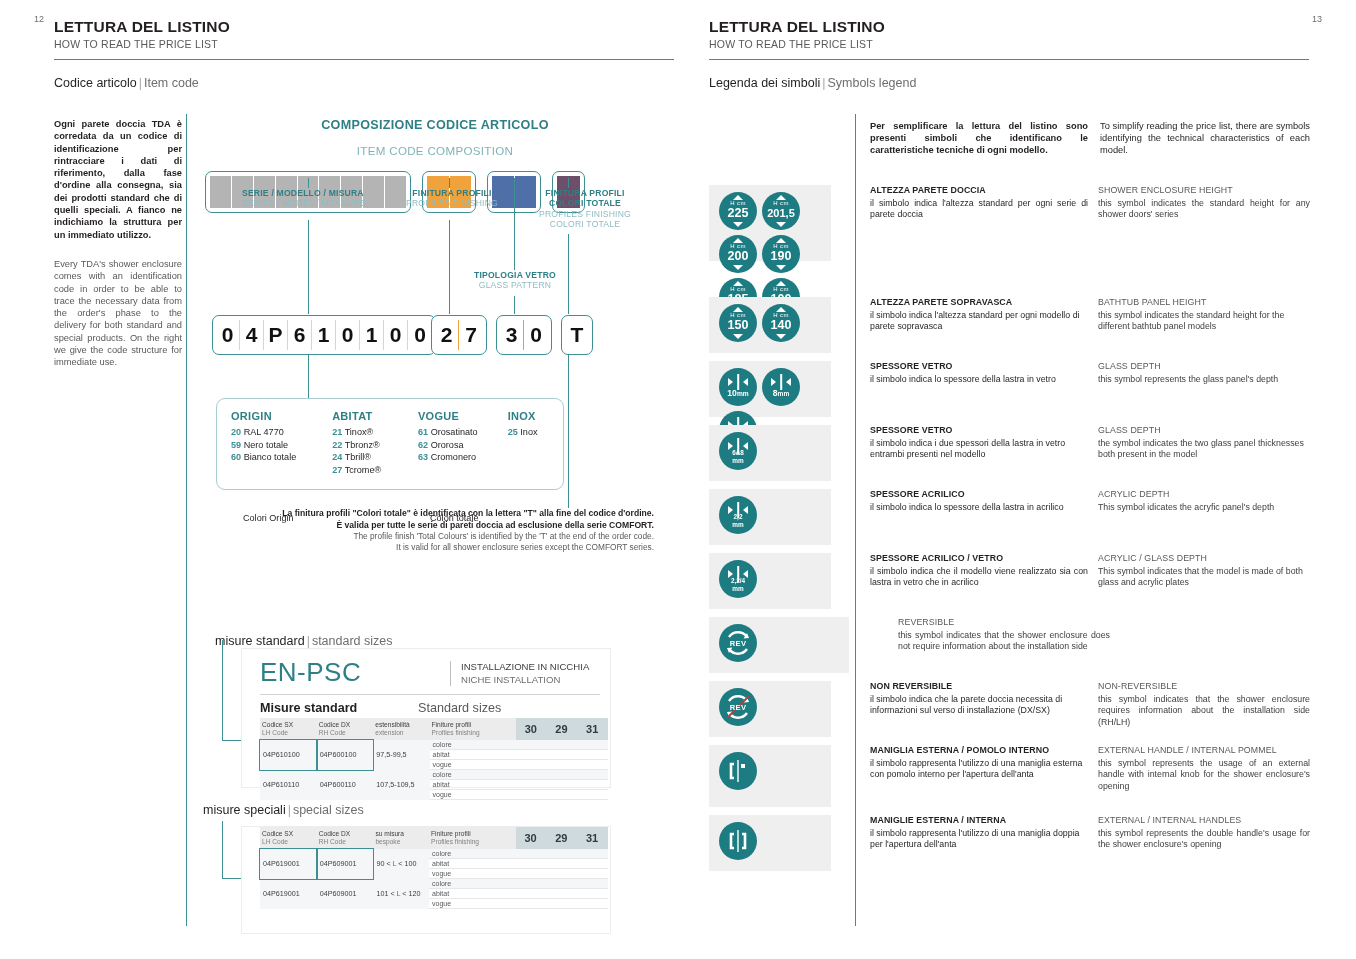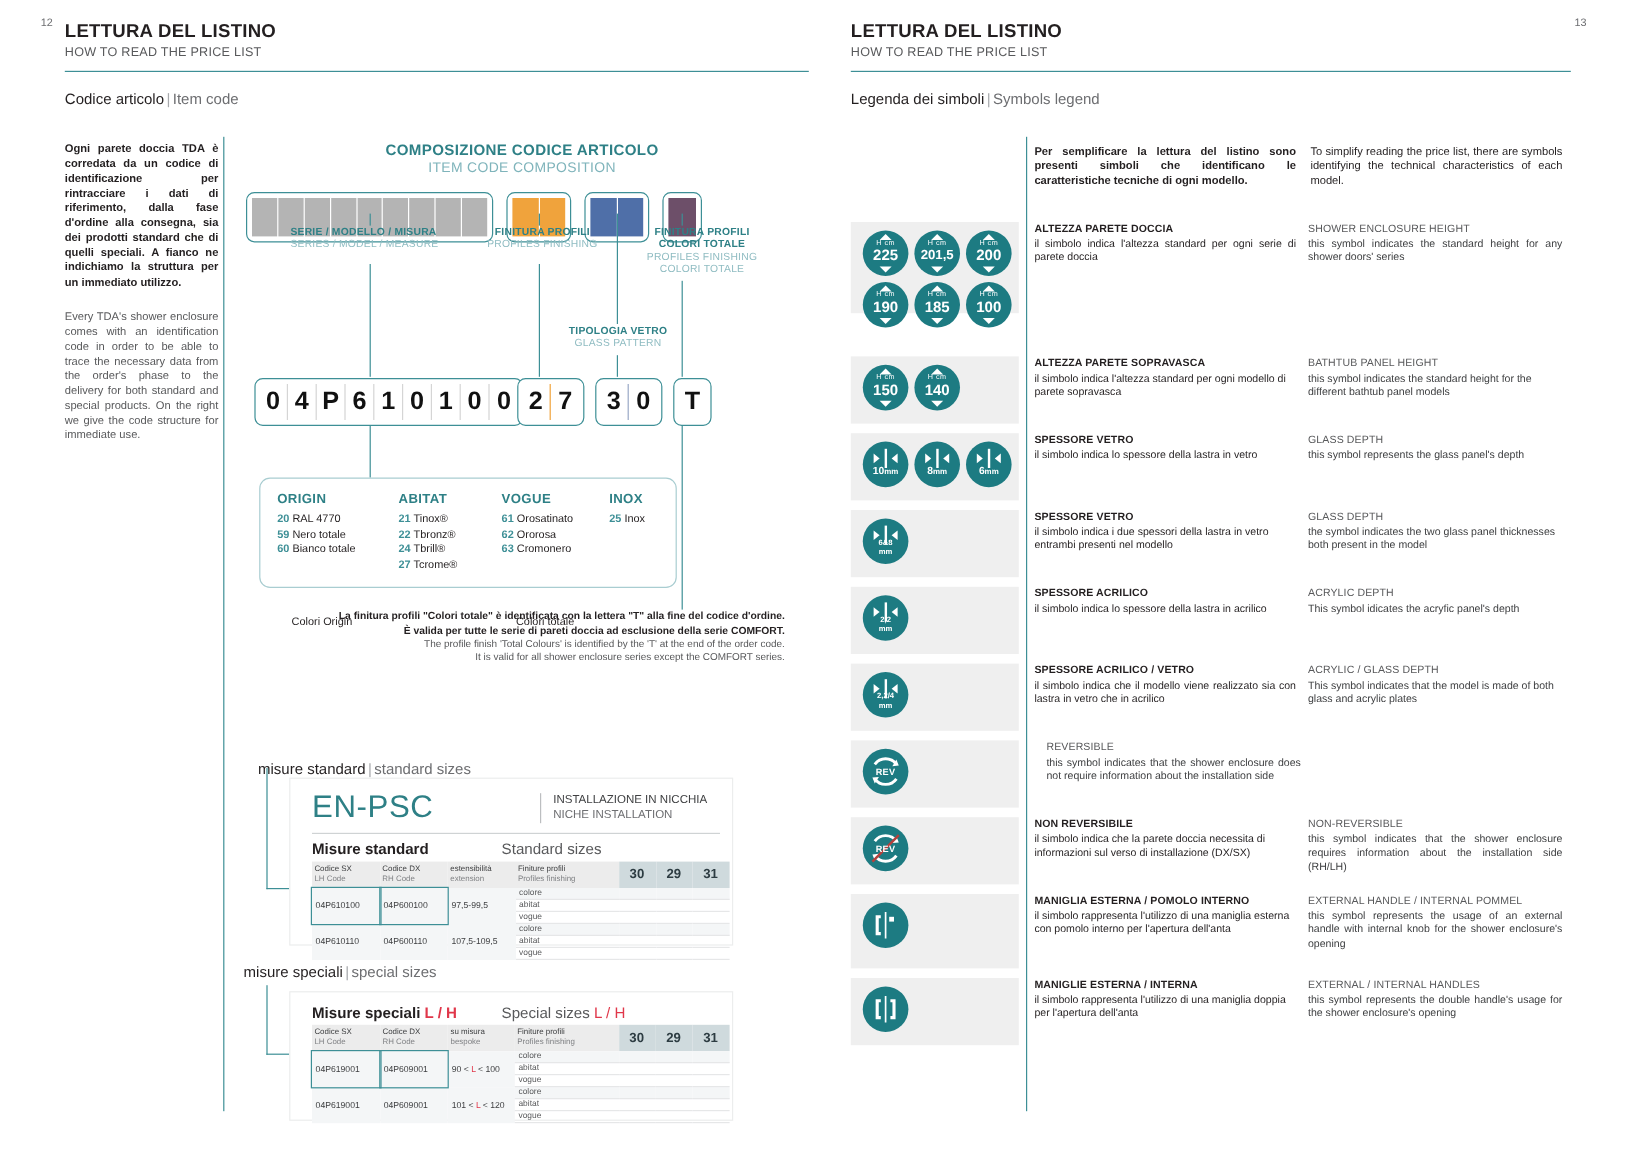--- a/index.html
+++ b/index.html
@@ -33,21 +33,21 @@
   .intro {
     position: absolute; left: 54px; top: 118px; width: 128px;
     font-size: 9.3px; line-height: 12.3px; text-align: justify;
   }
   .intro .it { font-weight: bold; color: #231f20; }
   .intro .en { color: #58595b; margin-top: 17px; display: block; }
 
   
   .comp { position: absolute; left: 200px; top: 118px; width: 470px; }
   .comp-h1 { text-align: center; font-size: 12.6px; font-weight: bold; color: #2e8086; letter-spacing: .3px; }
-  .comp-h2 { text-align: center; font-size: 11.6px; color: #7fb4bb; letter-spacing: .3px; margin-top: 1px; }
+  .comp-h2 { text-align: center; font-size: 11.6px; color: #7fb4bb; letter-spacing: .3px; margin-top: 12px; }
 
   .blocks { position: relative; height: 46px; margin-top: 14px; }
   .blk { position: absolute; top: 0; border: 1.6px solid #3d8f96; border-radius: 7px; background: #fff;
          display: flex; padding: 4px; gap: 1px; height: 42px; }
   .cell { flex: 1; }
   .blk.serie { left: 5px; width: 206px; }
   .blk.serie .cell { background: #b4b4b4; }
   .blk.fin { left: 222px; width: 54px; }
   .blk.fin .cell { background: #f0a33c; }
   .blk.glass { left: 287px; width: 54px; }
@@ -124,31 +124,31 @@
   table.sizes td.grp { border-bottom: none; vertical-align: middle; }
   .redlt { color: #e0374a; }
   .hilite-box { outline: 1.4px solid #3d8f96; }
 
   .connector { position: absolute; border-left: 1px solid #3d8f96; border-bottom: 1px solid #3d8f96; }
   .conn-dot { position: absolute; width: 3px; height: 3px; background: #3d8f96; border-radius: 50%; }
 
   
   .right { position: absolute; left: 709px; top: 18px; width: 600px; }
 
-  .sym-intro { position: absolute; left: 862px; top: 120px; width: 448px; display: flex; }
+  .sym-intro { position: absolute; left: 862px; top: 120px; width: 448px; display: flex; justify-content: flex-end; }
   .sym-intro .col-it { width: 218px; font-size: 9.3px; line-height: 12.2px; font-weight: bold; text-align: justify; }
   .sym-intro .col-en { width: 210px; margin-left: 12px; font-size: 9.3px; line-height: 12.2px; text-align: justify; }
 
   .vdivider-r { position: absolute; left: 855px; top: 114px; width: 1px; height: 812px; background: #3d8f96; }
 
   .symrows { position: absolute; left: 709px; top: 185px; width: 601px; }
   .symrow { position: relative; display: flex; margin-bottom: 8px; }
   .symcell { width: 140px; background: #efefef; padding: 7px 0 7px 10px; display: flex; flex-wrap: wrap;
              align-content: flex-start; gap: 5px; }
-  .txt { display: flex; padding-left: 13px; }
+  .txt { display: flex; padding-left: 27px; margin-left: 12px; }
   .txt .col-it { width: 218px; font-size: 8.8px; line-height: 11.6px; }
   .txt .col-en { width: 212px; margin-left: 10px; font-size: 8.8px; line-height: 11.6px; color: #3f4042; }
   .txt h5 { margin: 0 0 1px 0; font-size: 8.8px; font-weight: bold; letter-spacing: .1px; }
   .txt .col-en h5 { font-weight: normal; color: #58595b; }
   .txt p { margin: 0; }
   .just { text-align: justify; }
 
   
   .badge { width: 38px; height: 38px; border-radius: 50%; background: #1d7b82; color: #fff;
            position: relative; flex: 0 0 auto; }
@@ -405,30 +405,20 @@
     </table>
   </div>
 
   <div class="sec-title" style="position:absolute; left:203px; top:803px; margin:0;">
     <span>misure speciali</span><span class="sep">|</span><span class="en">special sizes</span>
   </div>
   <div class="connector" style="left:222px; top:821px; width:42px; height:58px;"></div>
   <div class="conn-dot" style="left:263px; top:878px;"></div>
 
   <div class="tbl-wrap spec">
-    <div class="tbl-title" style="padding-top:10px;">
-      <div class="it">
-        <span>Misure speciali</span>
-        <span class="lh">L / H</span>
-      </div>
-      <div class="en">
-        <span>Special sizes</span>
-        <span class="lh2">L / H</span>
-      </div>
-    </div>
     <table class="sizes">
       <thead>
         <tr>
           <th><span>Codice SX</span><br><span class="en">LH Code</span></th>
           <th><span>Codice DX</span><br><span class="en">RH Code</span></th>
           <th><span>su misura</span><br><span class="en">bespoke</span></th>
           <th><span>Finiture profili</span><br><span class="en">Profiles finishing</span></th>
           <th class="num">30</th>
           <th class="num">29</th>
           <th class="num">31</th>

